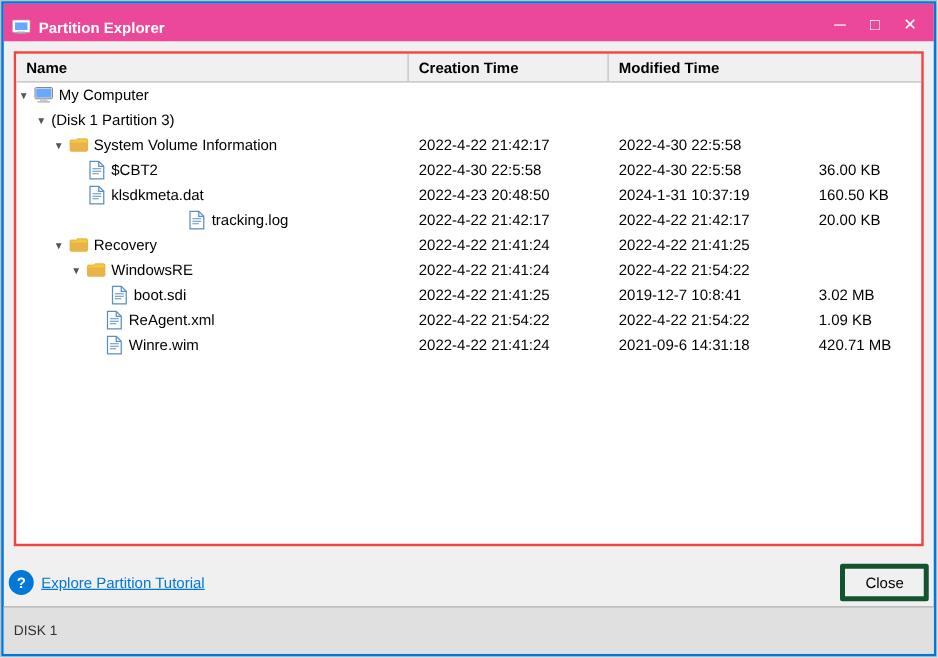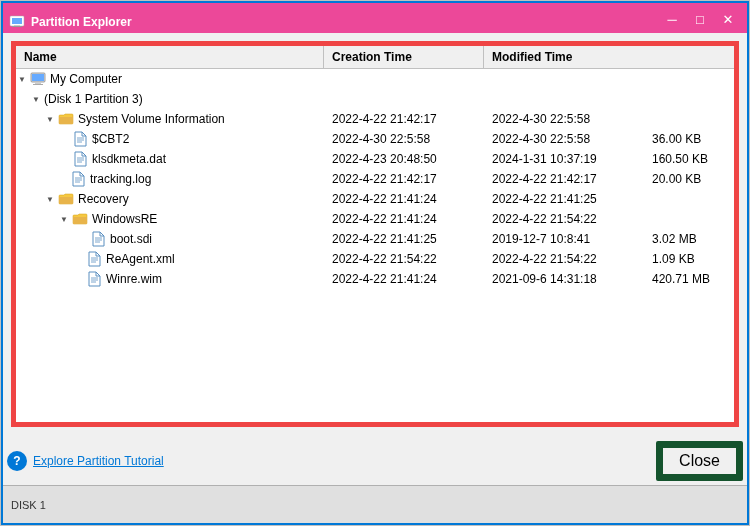--- a/index.html
+++ b/index.html
@@ -63,21 +63,21 @@
     .content-area {
       flex: 1;
       display: flex;
       flex-direction: column;
       overflow: hidden;
       padding: 8px;
     }
 
     .file-table {
       flex: 1;
-      border: 5px solid #ef4444;
+      border: 2px solid #ef4444;
       background: white;
       overflow-y: auto;
       display: flex;
       flex-direction: column;
     }
 
     .table-header {
       display: grid;
       grid-template-columns: 1fr 160px 160px 90px;
       background: #f0f0f0;
@@ -184,23 +184,23 @@
       flex-shrink: 0;
     }
     .tutorial-link {
       color: #0078d7;
       text-decoration: underline;
       cursor: pointer;
       font-size: 12px;
     }
     .close-button {
       background: #f0f0f0;
-      border: 7px solid #14532d;
+      border: 4px solid #14532d;
       padding: 4px 16px;
-      font-size: 16px;
+      font-size: 12px;
       cursor: pointer;
       border-radius: 2px;
     }
 
     
     .disk-bar {
       height: 38px;
       background: #e0e0e0;
       border-top: 1px solid #b0b0b0;
       display: flex;
@@ -314,21 +314,21 @@
     <line x1="4" y1="11" x2="9" y2="11" stroke="#5a8fc0" stroke-width="0.8"></line>
   </svg>
               </span>
               <span>klsdkmeta.dat</span>
     </div>
     <div class="data-cell">2022-4-23 20:48:50</div>
     <div class="data-cell">2024-1-31 10:37:19</div>
     <div class="data-cell">160.50 KB</div>
   </div>
           <div class="tree-row">
-    <div class="name-cell" style="padding-left: 40px;">
+    <div class="name-cell" style="padding-left: 30px; justify-content: center;">
       <span class="arrow-space"></span>
               <span class="file-icon">
                 <svg width="14" height="16" viewBox="0 0 14 16" fill="none" xmlns="http://www.w3.org/2000/svg">
     <path d="M2 1 L9 1 L13 5 L13 15 L2 15 Z" fill="white" stroke="#5a8fc0" stroke-width="1"></path>
     <path d="M9 1 L9 5 L13 5" fill="none" stroke="#5a8fc0" stroke-width="1"></path>
     <line x1="4" y1="7" x2="11" y2="7" stroke="#5a8fc0" stroke-width="0.8"></line>
     <line x1="4" y1="9" x2="11" y2="9" stroke="#5a8fc0" stroke-width="0.8"></line>
     <line x1="4" y1="11" x2="9" y2="11" stroke="#5a8fc0" stroke-width="0.8"></line>
   </svg>
               </span>

